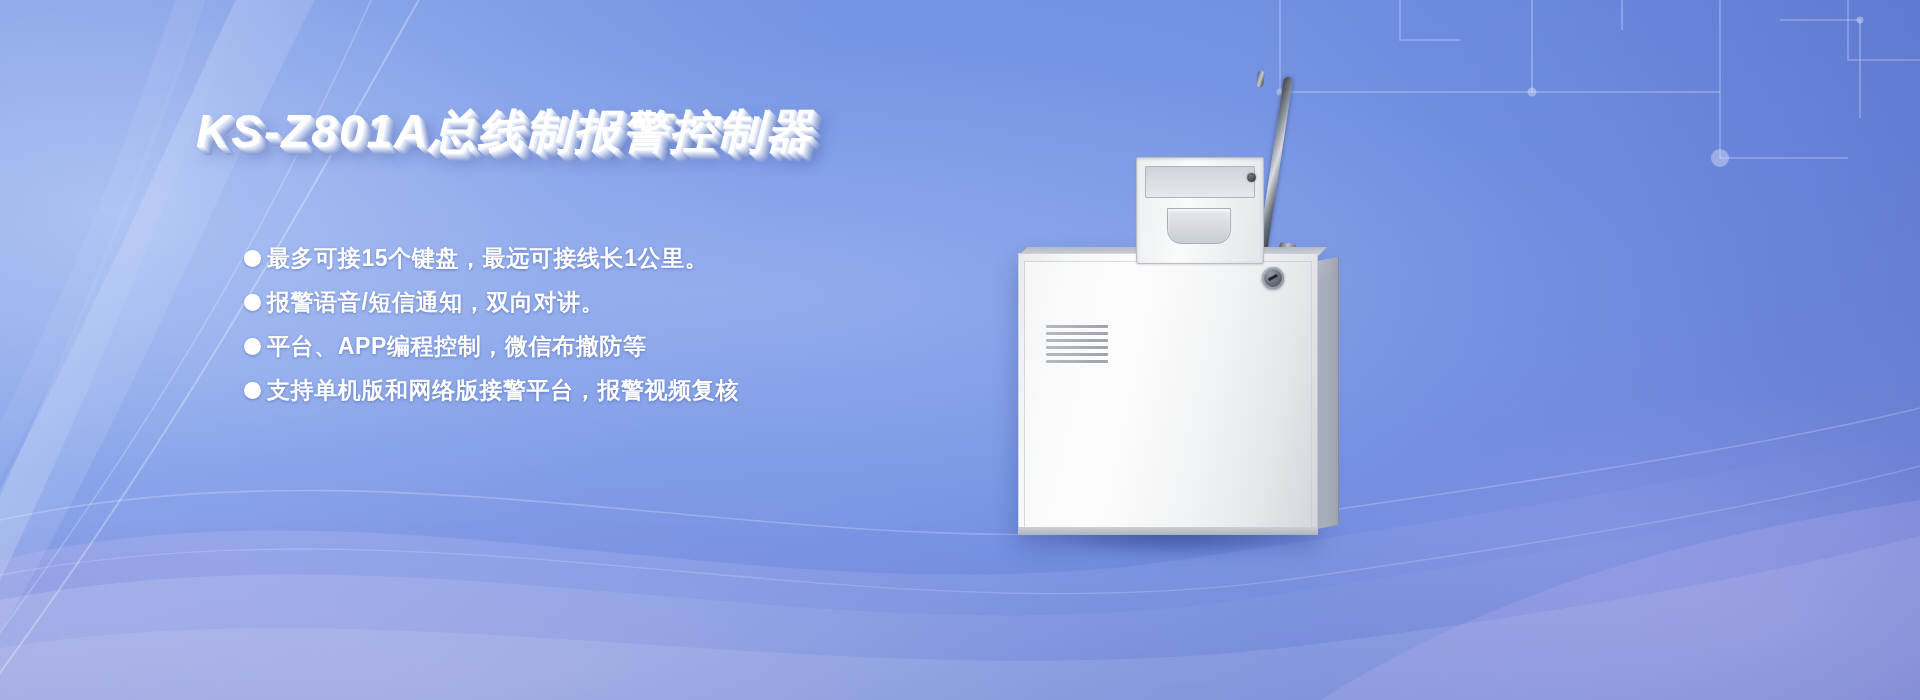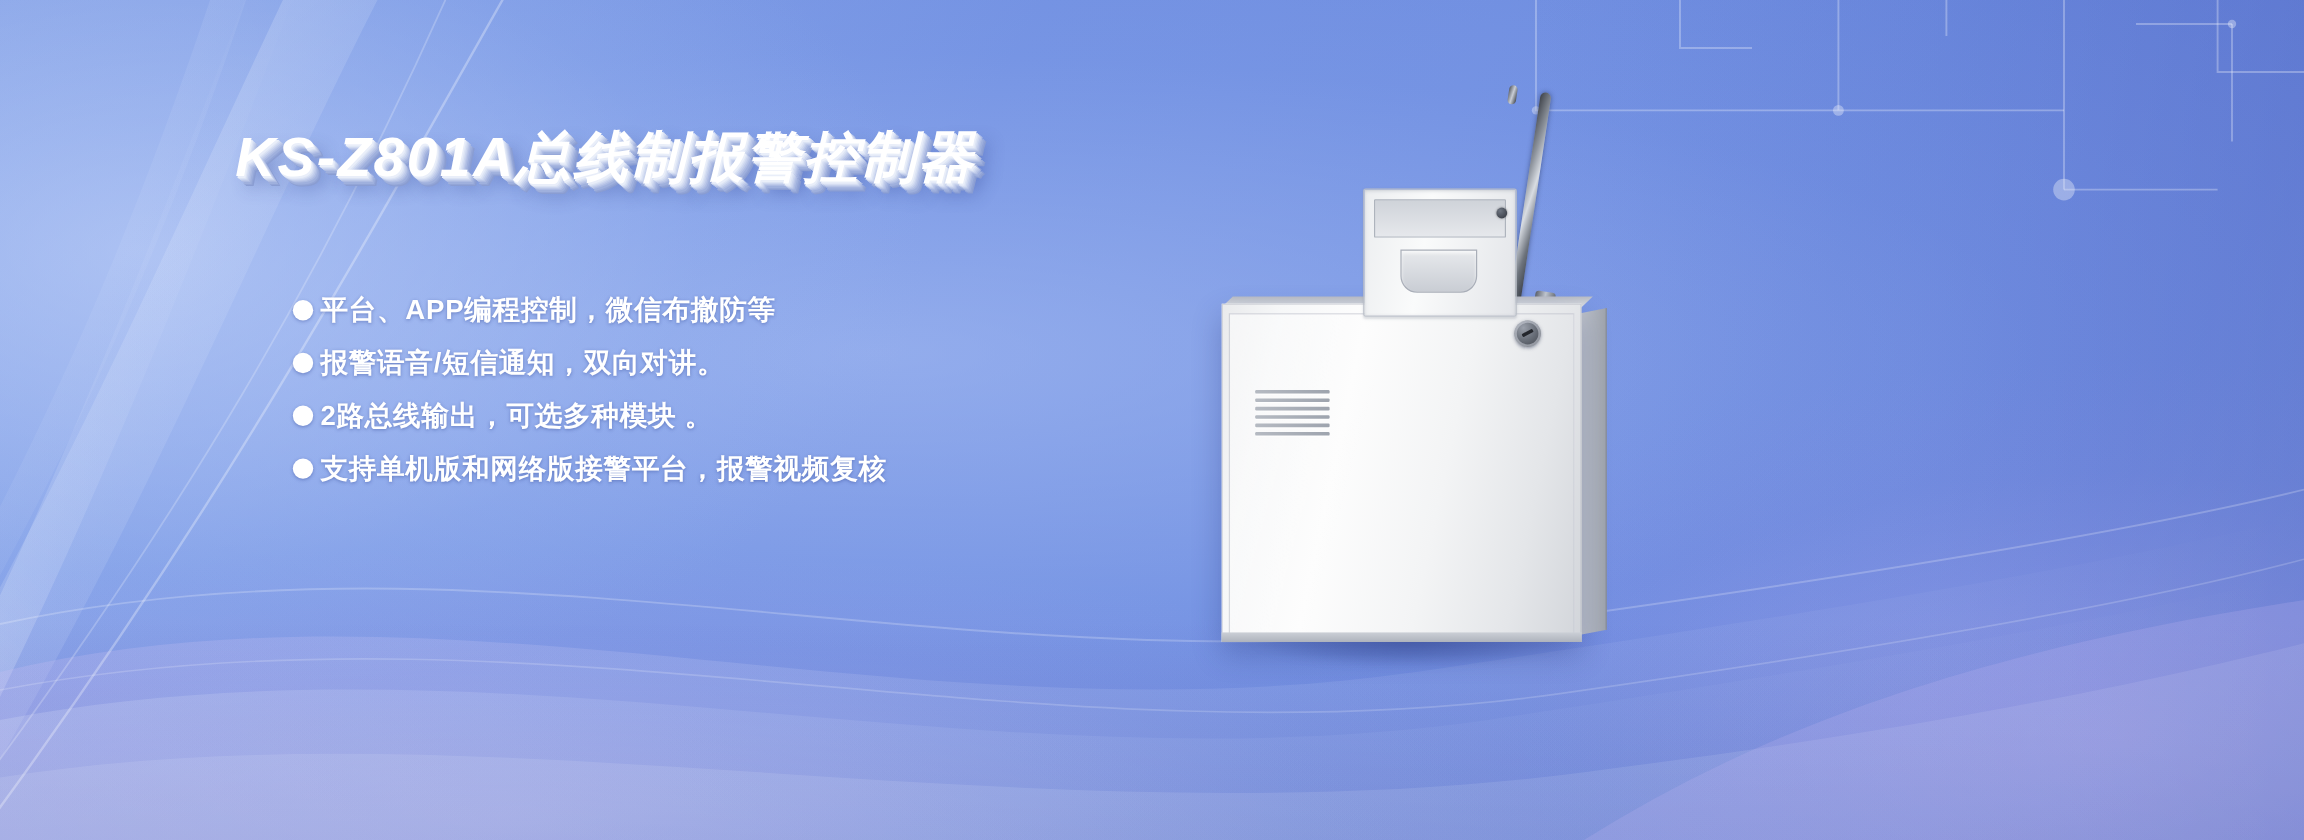--- a/index.html
+++ b/index.html
@@ -221,29 +221,29 @@
       <circle cx="120" cy="92" r="3.5"></circle>
       <circle cx="700" cy="20" r="3.5"></circle>
     </g>
   </svg>
 
   <h1 class="title">KS-Z801A总线制报警控制器</h1>
 
   <div class="features">
     <div class="feature">
       <span class="dot"></span>
+      <span class="txt">最多可接15个键盘，最远可接线长1公里。</span>
+    </div>
+    <div class="feature">
+      <span class="dot"></span>
+      <span class="txt">报警语音/短信通知，双向对讲。</span>
+    </div>
+    <div class="feature">
+      <span class="dot"></span>
       <span class="txt">平台、APP编程控制，微信布撤防等</span>
-    </div>
-    <div class="feature">
-      <span class="dot"></span>
-      <span class="txt">报警语音/短信通知，双向对讲。</span>
-    </div>
-    <div class="feature">
-      <span class="dot"></span>
-      <span class="txt">2路总线输出，可选多种模块 。</span>
     </div>
     <div class="feature">
       <span class="dot"></span>
       <span class="txt">支持单机版和网络版接警平台，报警视频复核</span>
     </div>
   </div>
 
   <div class="product">
     <div class="shadow"></div>
     <div class="antenna"></div>

